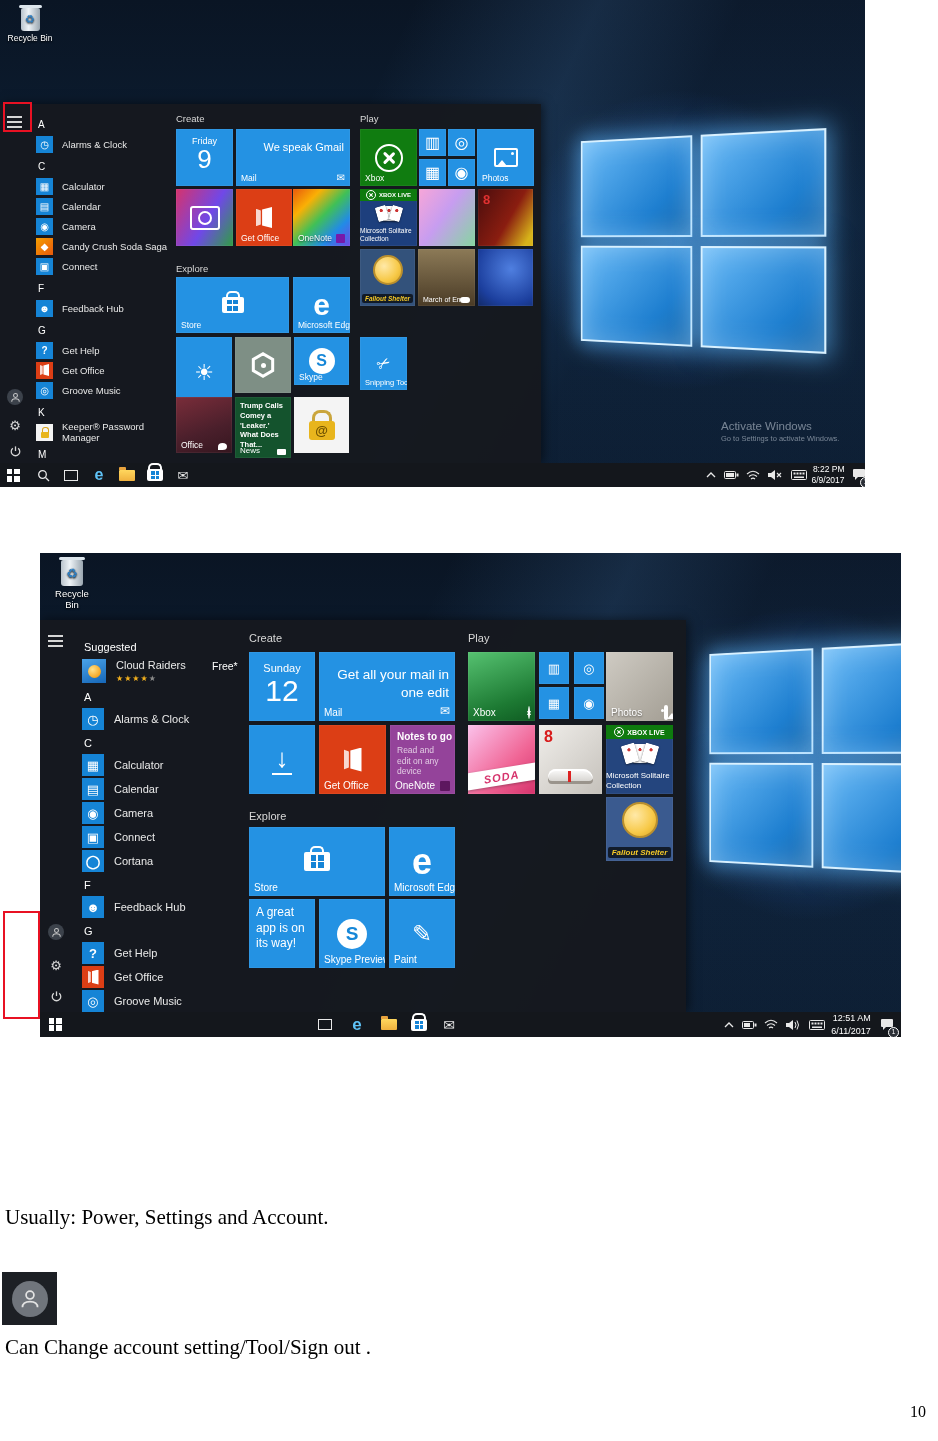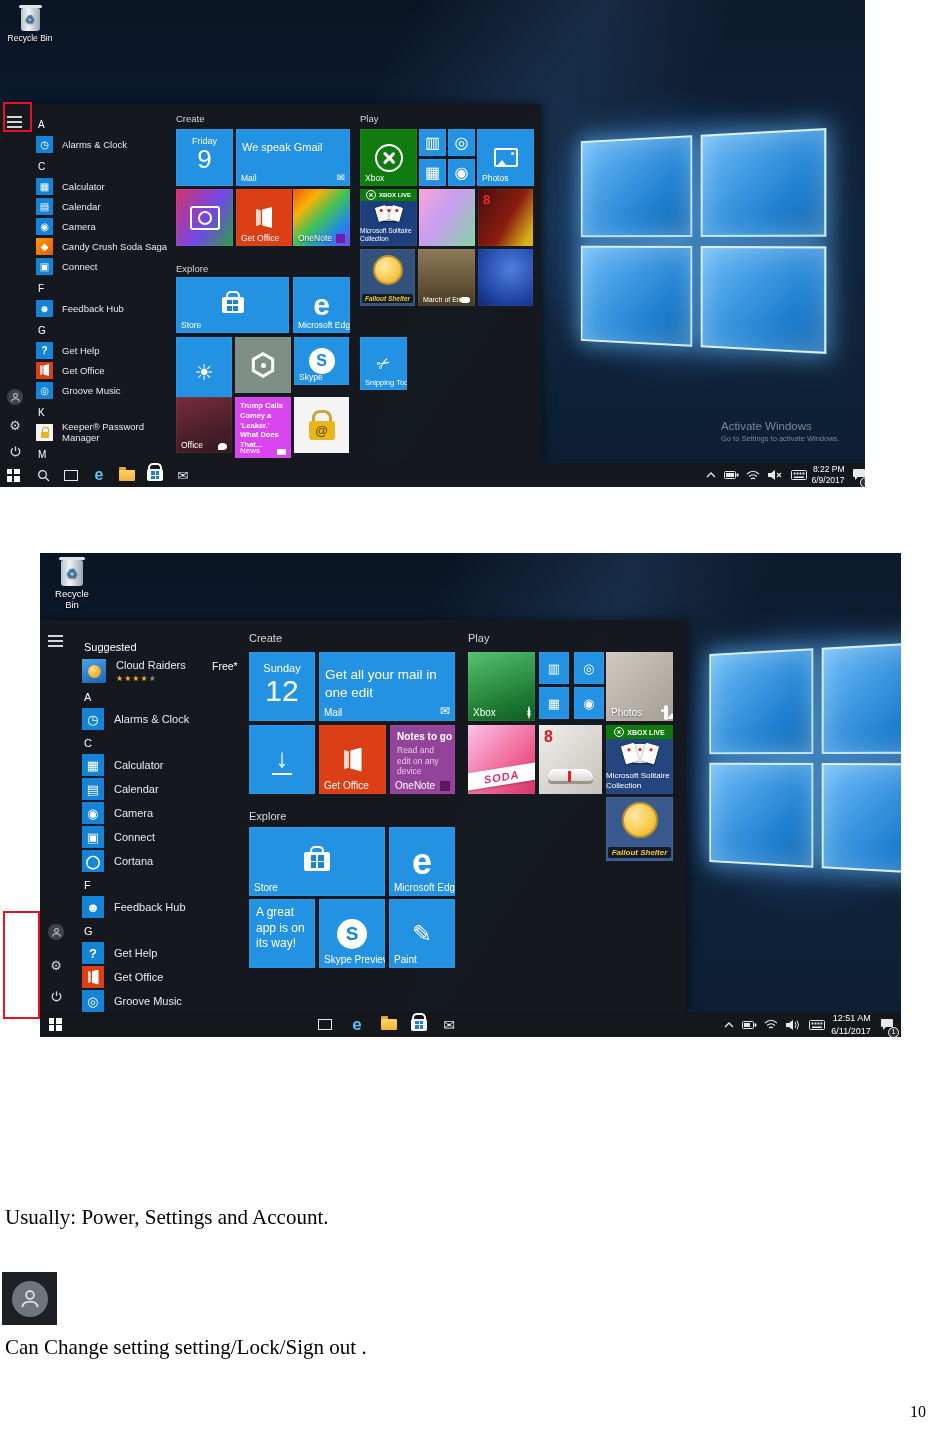--- a/index.html
+++ b/index.html
@@ -64,21 +64,21 @@
   .gt{position:absolute;color:#d8d8d8}
   .tile{position:absolute;color:#fff;overflow:hidden;box-shadow:inset 0 0 0 1px rgba(255,255,255,.05)}
   .tl{position:absolute;left:5px;bottom:3px;white-space:nowrap}
   .s1t .gt{font-size:9.5px}.s1t .tl{font-size:8.5px}
   .s2t .gt{font-size:11px}.s2t .tl{font-size:10px}
   .blue{background:#2492e3}
   .cico{position:absolute;inset:0;display:grid;place-items:center}
   .cday{position:absolute;top:7px;left:0;right:0;text-align:center;font-size:9px}
   .cdate{position:absolute;top:15px;left:0;right:0;text-align:center;font-size:26px;font-weight:300}
   .cday2{top:10px;font-size:11px}.cdate2{top:22px;font-size:30px}
-  .mh{position:absolute;top:12px;left:6px;right:6px;text-align:left;font-size:11px}
+  .mh{position:absolute;top:12px;left:6px;right:6px;text-align:right;font-size:11px}
   .mh2{top:14px;font-size:13.5px;line-height:1.3}
   .trico{position:absolute;right:5px;bottom:3px;font-size:10px}
   .xs{width:24px;height:24px;border:2.5px solid #fff;border-radius:50%;position:relative}
   .xs::before,.xs::after{content:"";position:absolute;left:50%;top:50%;width:2.5px;height:15px;background:#fff;border-radius:2px}
   .xs::before{transform:translate(-50%,-50%) rotate(45deg)}.xs::after{transform:translate(-50%,-50%) rotate(-45deg)}
   .xs.sm{width:8px;height:8px;border-width:1px}.xs.sm::before,.xs.sm::after{width:1px;height:5px}
   .pic{width:20px;height:15px;border:2px solid #fff;border-radius:2px;position:relative;overflow:hidden}
   .pic::before{content:"";position:absolute;left:1px;bottom:-1px;border-left:5px solid transparent;border-right:5px solid transparent;border-bottom:6px solid #fff}
   .pic::after{content:"";position:absolute;right:2px;top:2px;width:3px;height:3px;border-radius:50%;background:#fff}
   .bagw{width:22px;height:16px;background:#fff;border-radius:2px;position:relative;display:grid;place-items:center}
@@ -364,21 +364,21 @@
       <div class="tl" data-name="tile-label">Skype</div>
     </div>
     <div class="tile blue" style="left:360px;top:233px;width:47px;height:53px" data-name="tile-snipping-tool">
       <div class="cico g-scis" style="font-size:16px;transform:rotate(-30deg)" data-name="scissors-icon"></div>
       <div class="tl" style="font-size:7.5px" data-name="tile-label">Snipping Tool</div>
     </div>
     <div class="tile" style="left:176px;top:293px;width:56px;height:56px;background:linear-gradient(160deg,#7a2d3a,#4a1f2b 60%,#35161f)" data-name="tile-twitter">
       <div class="tl" data-name="tile-label">Office</div>
       <span class="trico" style="width:9px;height:7px;background:#fff;border-radius:50% 50% 50% 0" data-name="twitter-bird-icon"></span>
     </div>
-    <div class="tile" style="left:235px;top:293px;width:56px;height:61px;background:#d946ef" data-name="tile-news">
+    <div class="tile" style="left:235px;top:293px;width:56px;height:61px;background:#14532d" data-name="tile-news">
       <div class="news-h" data-name="news-headline">Trump Calls Comey a 'Leaker.' What Does That...</div>
       <div class="tl" style="font-size:8px" data-name="tile-label">News</div>
       <span class="trico" style="width:9px;height:6px;background:#fff;border-radius:1px" data-name="news-icon"></span>
     </div>
     <div class="tile" style="left:294px;top:293px;width:55px;height:56px;background:#f4f4f4" data-name="tile-mail-lock">
       <div class="cico">
           <span class="lockat" data-name="lock-at-icon"></span>
         </div>
     </div>
   </div>
@@ -754,14 +754,14 @@
 
 <div class="doctext" style="left:5px;top:1205px" data-name="doc-paragraph-1">Usually: Power, Settings and Account.</div>
 <div class="acctimg" style="left:2px;top:1272px;width:55px;height:53px" data-name="account-image">
   <span class="circ" data-name="user-avatar-icon">
     <svg width="22" height="22" viewBox="0 0 14 14" fill="none" stroke="#e3e3e3" stroke-width="1.1">
         <circle cx="7" cy="4.5" r="2.5"></circle>
         <path d="M2.2 12.3 Q2.2 8.6 7 8.6 Q11.8 8.6 11.8 12.3"></path>
       </svg>
   </span>
 </div>
-<div class="doctext" style="left:5px;top:1335px" data-name="doc-paragraph-2">Can Change setting setting/Lock/Sign out .</div>
+<div class="doctext" style="left:5px;top:1335px" data-name="doc-paragraph-2">Can Change account setting/Tool/Sign out .</div>
 <div class="pagenum" style="left:910px;top:1403px" data-name="page-number">10</div>
 
 </body></html>

